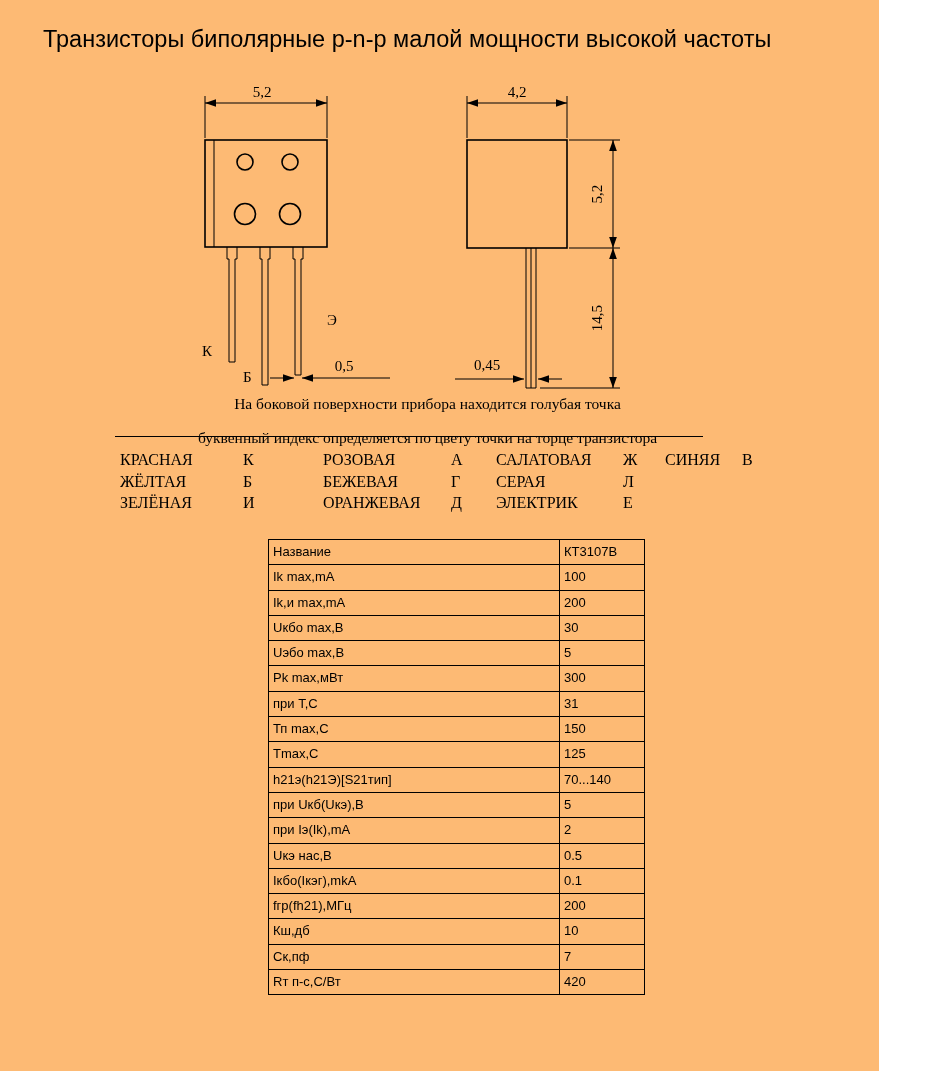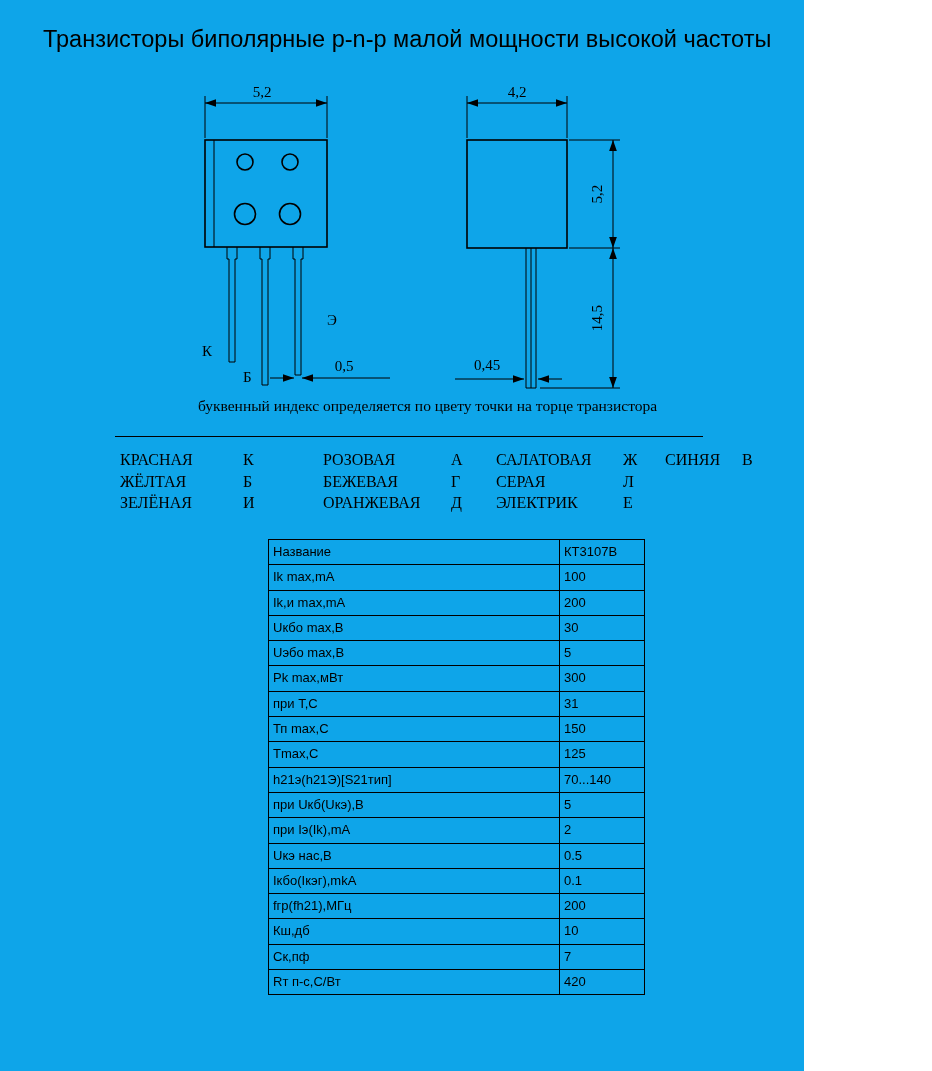--- a/index.html
+++ b/index.html
@@ -1,26 +1,26 @@
 <!DOCTYPE html>
 <html><head>
 <meta charset="utf-8">
 <style>
   html,body { margin:0; padding:0; background:#fff; }
-  .page { position:relative; width:804px; height:1071px; background:#0ea5e9;
+  .page { position:relative; width:879px; height:1071px; background:#fdba74;
           font-family:"Liberation Serif", serif; color:#000; overflow:hidden; }
   .title { position:absolute; left:43px; top:26px;
            font-family:"Liberation Sans", sans-serif; font-size:23.5px; white-space:nowrap; }
   .drawings-svg { position:absolute; left:0; top:78px; }
   svg text { font-family:"Liberation Serif", serif; font-size:15px; fill:#000; stroke:none; }
   svg .shape { stroke:#000; fill:none; stroke-width:1.6; }
   svg .thin  { stroke:#000; fill:none; stroke-width:1; }
   .note { position:absolute; left:100px; top:394px; width:655px; text-align:center;
           font-size:15.5px; line-height:20px; }
-  .note .l2 { margin-top:2px; }
+  .note .l2 { margin-top:14px; }
   .rule { position:absolute; left:115px; top:436px; width:588px; height:0;
           border-top:1.6px solid #000; }
   .color-table { position:absolute; left:120px; top:449px; display:grid;
           grid-template-columns:123px 80px 128px 45px 127px 42px 77px 1fr;
           font-size:16px; line-height:21.5px; }
   .params { position:absolute; left:268px; top:539px; border-collapse:collapse;
           font-family:"Liberation Sans", sans-serif; font-size:13px; }
   .params td { border:1px solid #000; padding:2px 4px; line-height:20.3px; white-space:nowrap; }
   .params td.name { width:282px; }
   .params td.val  { width:76px;margin-left:47px; }
@@ -86,20 +86,21 @@
       <line class="thin" x1="613" y1="170" x2="613" y2="310" marker-start="url(#arrow)" marker-end="url(#arrow)"></line>
       <text x="602" y="240" text-anchor="middle" transform="rotate(-90 602 240)">14,5</text>
 
       <text x="487" y="292" text-anchor="middle">0,45</text>
       <line class="thin" x1="455" y1="301" x2="524" y2="301" marker-end="url(#arrow)"></line>
       <line class="thin" x1="562" y1="301" x2="538" y2="301" marker-end="url(#arrow)"></line>
     </g>
   </svg>
 
   <div class="note">
+    <div class="l1">На боковой поверхности прибора находится  голубая точка</div>
     <div class="l2">буквенный индекс определяется по цвету точки на торце транзистора</div>
   </div>
   <div class="rule"></div>
 
   <div class="color-table">
     <span>КРАСНАЯ</span>
     <span>К</span>
     <span>РОЗОВАЯ</span>
     <span>А</span>
     <span>САЛАТОВАЯ</span>

